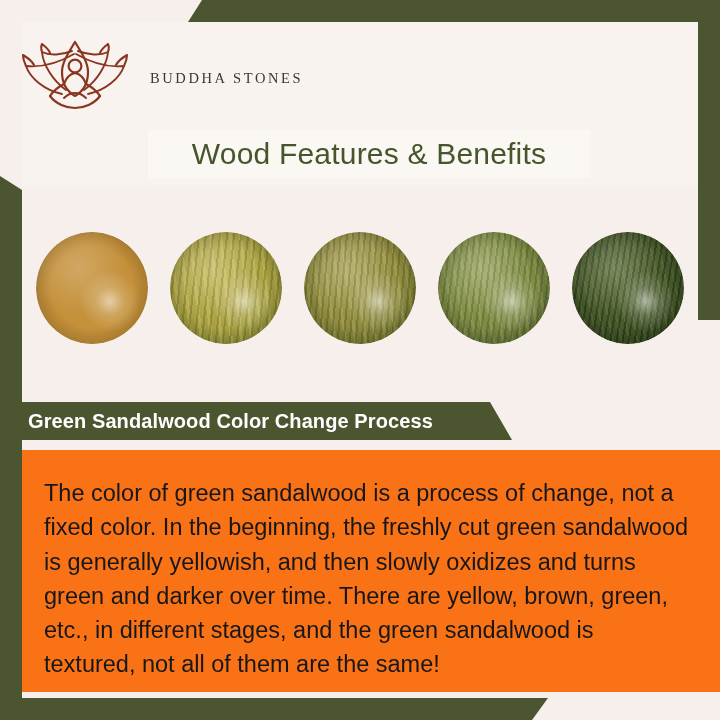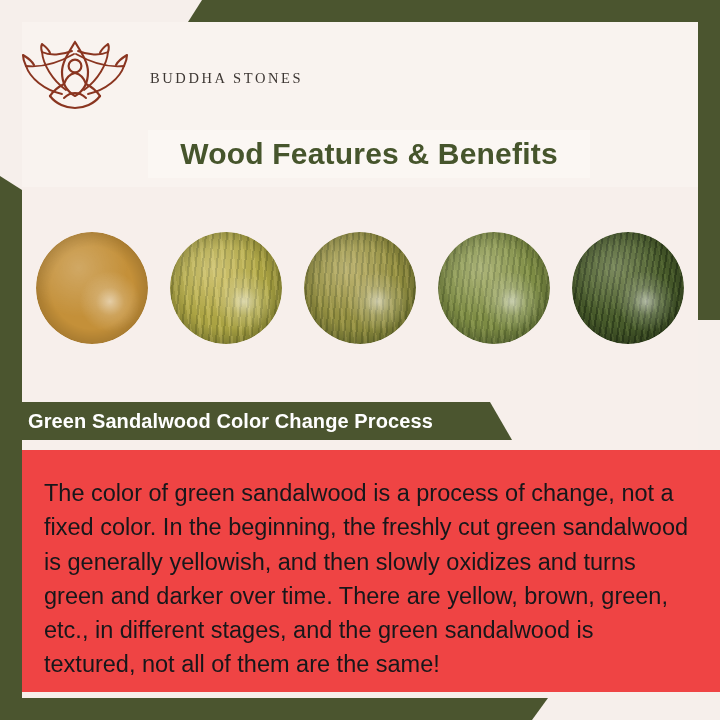--- a/index.html
+++ b/index.html
@@ -59,21 +59,21 @@
     font-size:14.5px;letter-spacing:2.6px;color:#3d3733;font-weight:400;
   }
 
   
   .title-plate{
     position:absolute;left:148px;top:130px;width:442px;height:48px;
     background:#fbf7f3;
     display:flex;align-items:center;justify-content:center;
   }
   .title-plate-text{
-    font-size:30px;font-weight:bold;color:#46552c;
+    font-size:30px;font-weight:normal;color:#46552c;
     letter-spacing:.2px;white-space:nowrap;
   }
 
   
   .bead-row{
     position:absolute;left:22px;top:228px;right:22px;height:120px;
     display:flex;align-items:center;justify-content:center;gap:22px;
   }
   .bead{
     position:relative;width:112px;height:112px;border-radius:50%;
@@ -96,21 +96,21 @@
     display:flex;align-items:center;
   }
   .section-banner-text{
     margin-left:28px;font-size:20px;font-weight:bold;color:#ffffff;
     letter-spacing:.1px;white-space:nowrap;
   }
 
   
   .body-panel{
     position:absolute;left:22px;top:450px;right:0;bottom:28px;
-    background:#ef4444;
+    background:#f97316;
     padding:26px 30px 0 22px;
     box-sizing:border-box;
   }
   .body-text{
     margin:0;font-size:23.5px;line-height:1.46;color:#17171a;
     font-weight:400;
   }
 </style>
 </head>
 <body>

